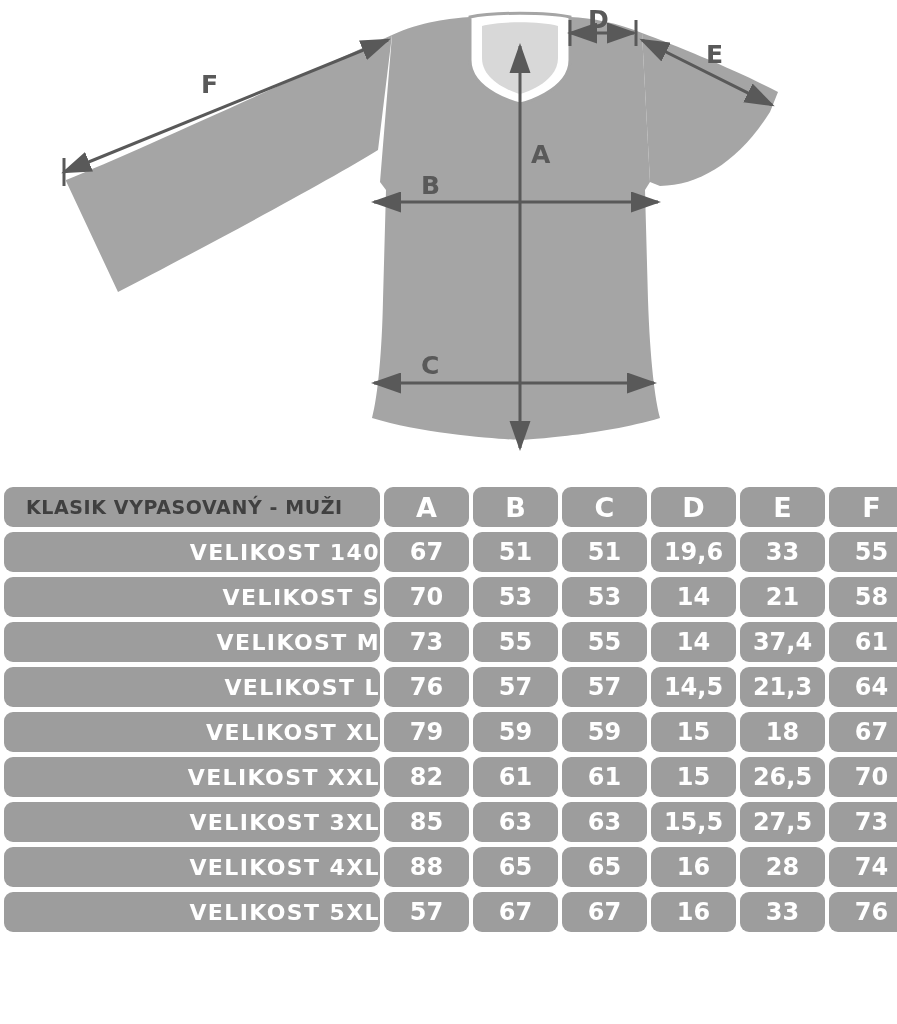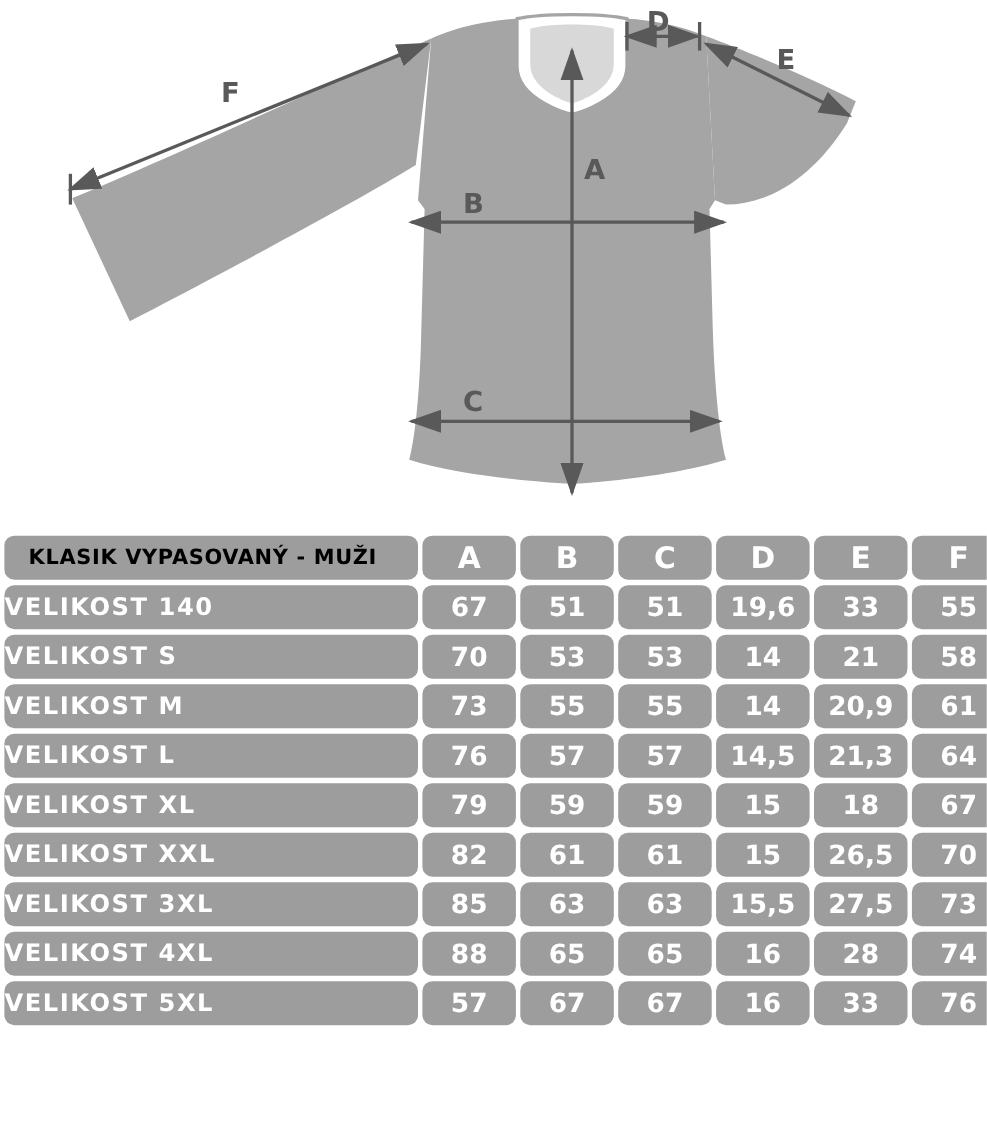--- a/index.html
+++ b/index.html
@@ -55,30 +55,30 @@
     vertical-align: middle;
     font-family: "DejaVu Sans", sans-serif;
     font-weight: bold;
     color: #ffffff;
     font-size: 23px;
     letter-spacing: 1px;
   }
   #size-table th.head-title {
     text-align: left;
     padding-left: 22px;
-    color: #000000;
+    color: #404040;
     font-size: 19px;
     letter-spacing: 0.6px;
   }
   #size-table th.head-col {
     font-size: 27px;
     letter-spacing: 0;
   }
   #size-table td.row-name {
-    text-align: left;
+    text-align: right;
     font-size: 22px;
     letter-spacing: 1.4px;
   }
   #size-table td.val {
     font-size: 24px;
     letter-spacing: 0;
   }
   col.c-name { width: 376px; }
   col.c-val  { width: 85px; }
 </style>
@@ -213,21 +213,21 @@
       <td class="val">14</td>
       <td class="val">21</td>
       <td class="val">58</td>
     </tr>
     <tr>
       <td class="row-name">VELIKOST  M</td>
       <td class="val">73</td>
       <td class="val">55</td>
       <td class="val">55</td>
       <td class="val">14</td>
-      <td class="val">20,9</td>
+      <td class="val">37,4</td>
       <td class="val">61</td>
     </tr>
     <tr>
       <td class="row-name">VELIKOST  L</td>
       <td class="val">76</td>
       <td class="val">57</td>
       <td class="val">57</td>
       <td class="val">14,5</td>
       <td class="val">21,3</td>
       <td class="val">64</td>

